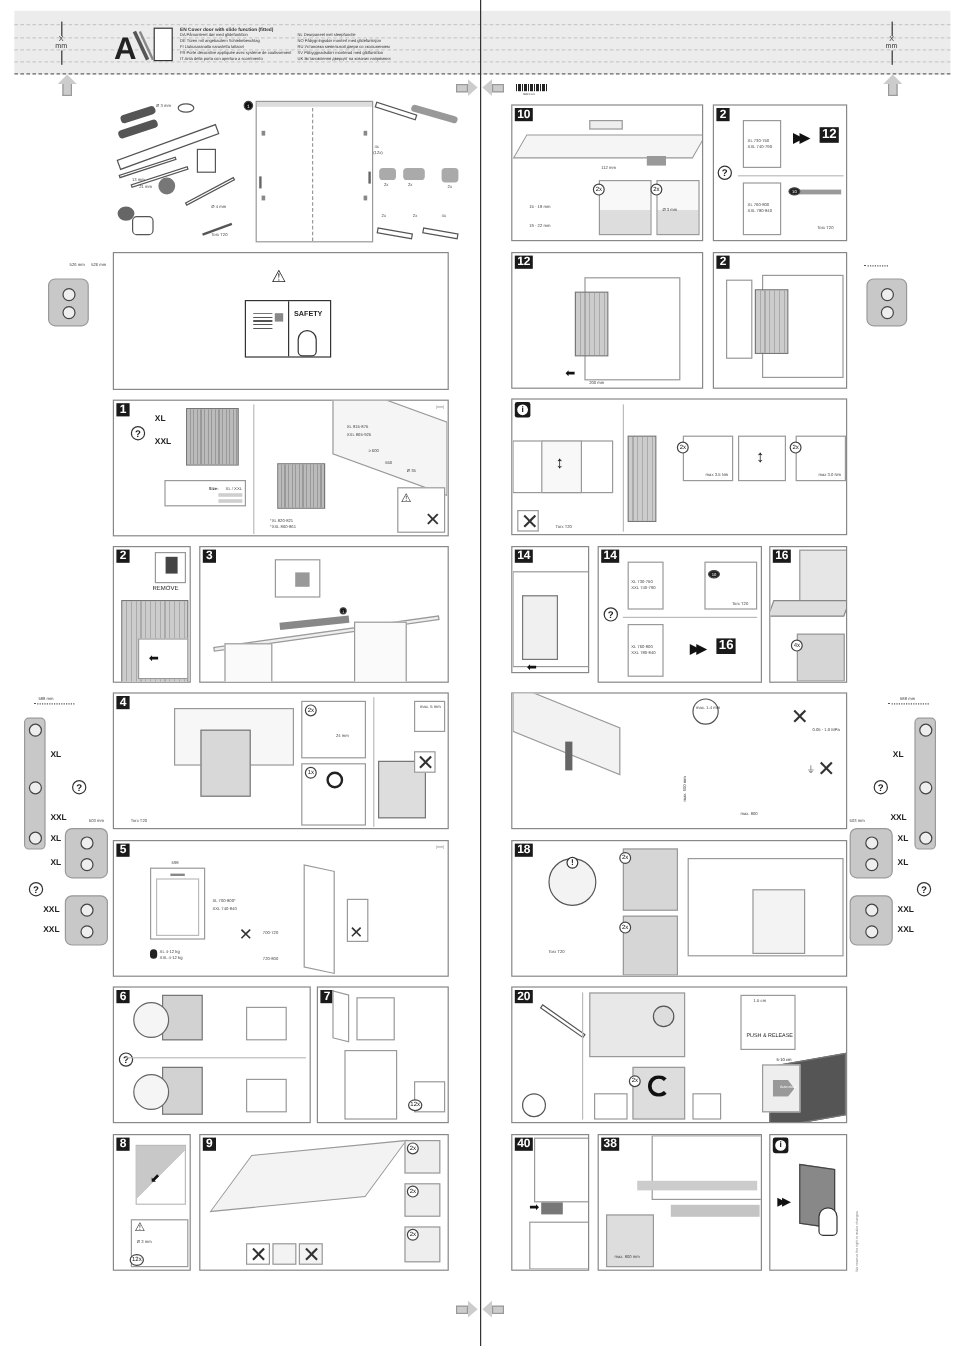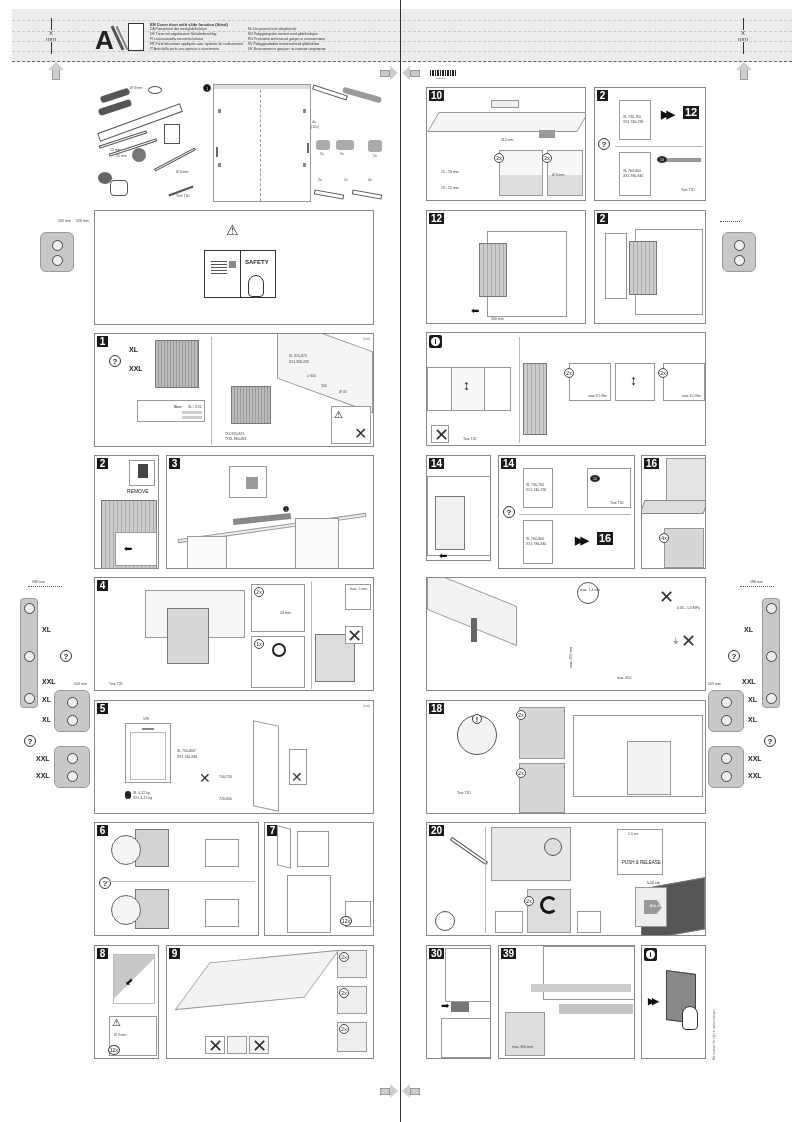--- a/index.html
+++ b/index.html
@@ -588,29 +588,29 @@
   </div>
   <div class="appliance" style="left:214px; top:60px; width:64px; height:52px; background:#555; transform:skewY(-10deg);"></div>
   <div class="tiny" style="left:220px; top:58px; color:#222;">5-10 cm</div>
   <div style="position:absolute; left:208px; top:64px; width:32px; height:40px; background:#eee; border:1px solid #999;">
     <div style="position:absolute; left:8px; top:12px; width:18px; height:14px; background:#999; clip-path:polygon(0 0,70% 0,70% 0,100% 50%,70% 100%,0 100%);"></div>
     <div class="tiny" style="left:14px; top:16px; font-size:3px; color:#fff;">Auto close</div>
   </div>
 </div>
 
 <div class="panel" style="left:426px; top:945px; width:65px; height:114px;">
-  <div class="step-num">30</div>
+  <div class="step-num">40</div>
   <div class="cabinet" style="left:18px; top:2px; width:46px; height:54px; background:#fff;"></div>
   <div class="grey-fill" style="left:24px; top:56px; width:18px; height:10px; background:#777;"></div>
   <div class="dark-arrow" style="left:14px; top:54px;">➡</div>
   <div class="inset" style="left:14px; top:72px; width:50px; height:40px; background:#fff;"></div>
 </div>
 
 <div class="panel" style="left:498px; top:945px; width:137px; height:114px;">
-  <div class="step-num">39</div>
+  <div class="step-num">38</div>
   <div class="cabinet" style="left:44px; top:0; width:92px; height:54px; background:#fff;"></div>
   <div class="grey-fill" style="left:32px; top:38px; width:100px; height:8px; background:#ccc;"></div>
   <div class="grey-fill" style="left:60px; top:58px; width:74px; height:10px; background:#c4c4c4;"></div>
   <div class="inset" style="left:6px; top:66px; width:40px; height:44px; background:#ddd;">
     <div class="tiny" style="left:6px; top:32px;">max. 800 mm</div>
   </div>
 </div>
 
 <div class="panel" style="left:641px; top:945px; width:65px; height:114px;">
   <div class="info-badge">

